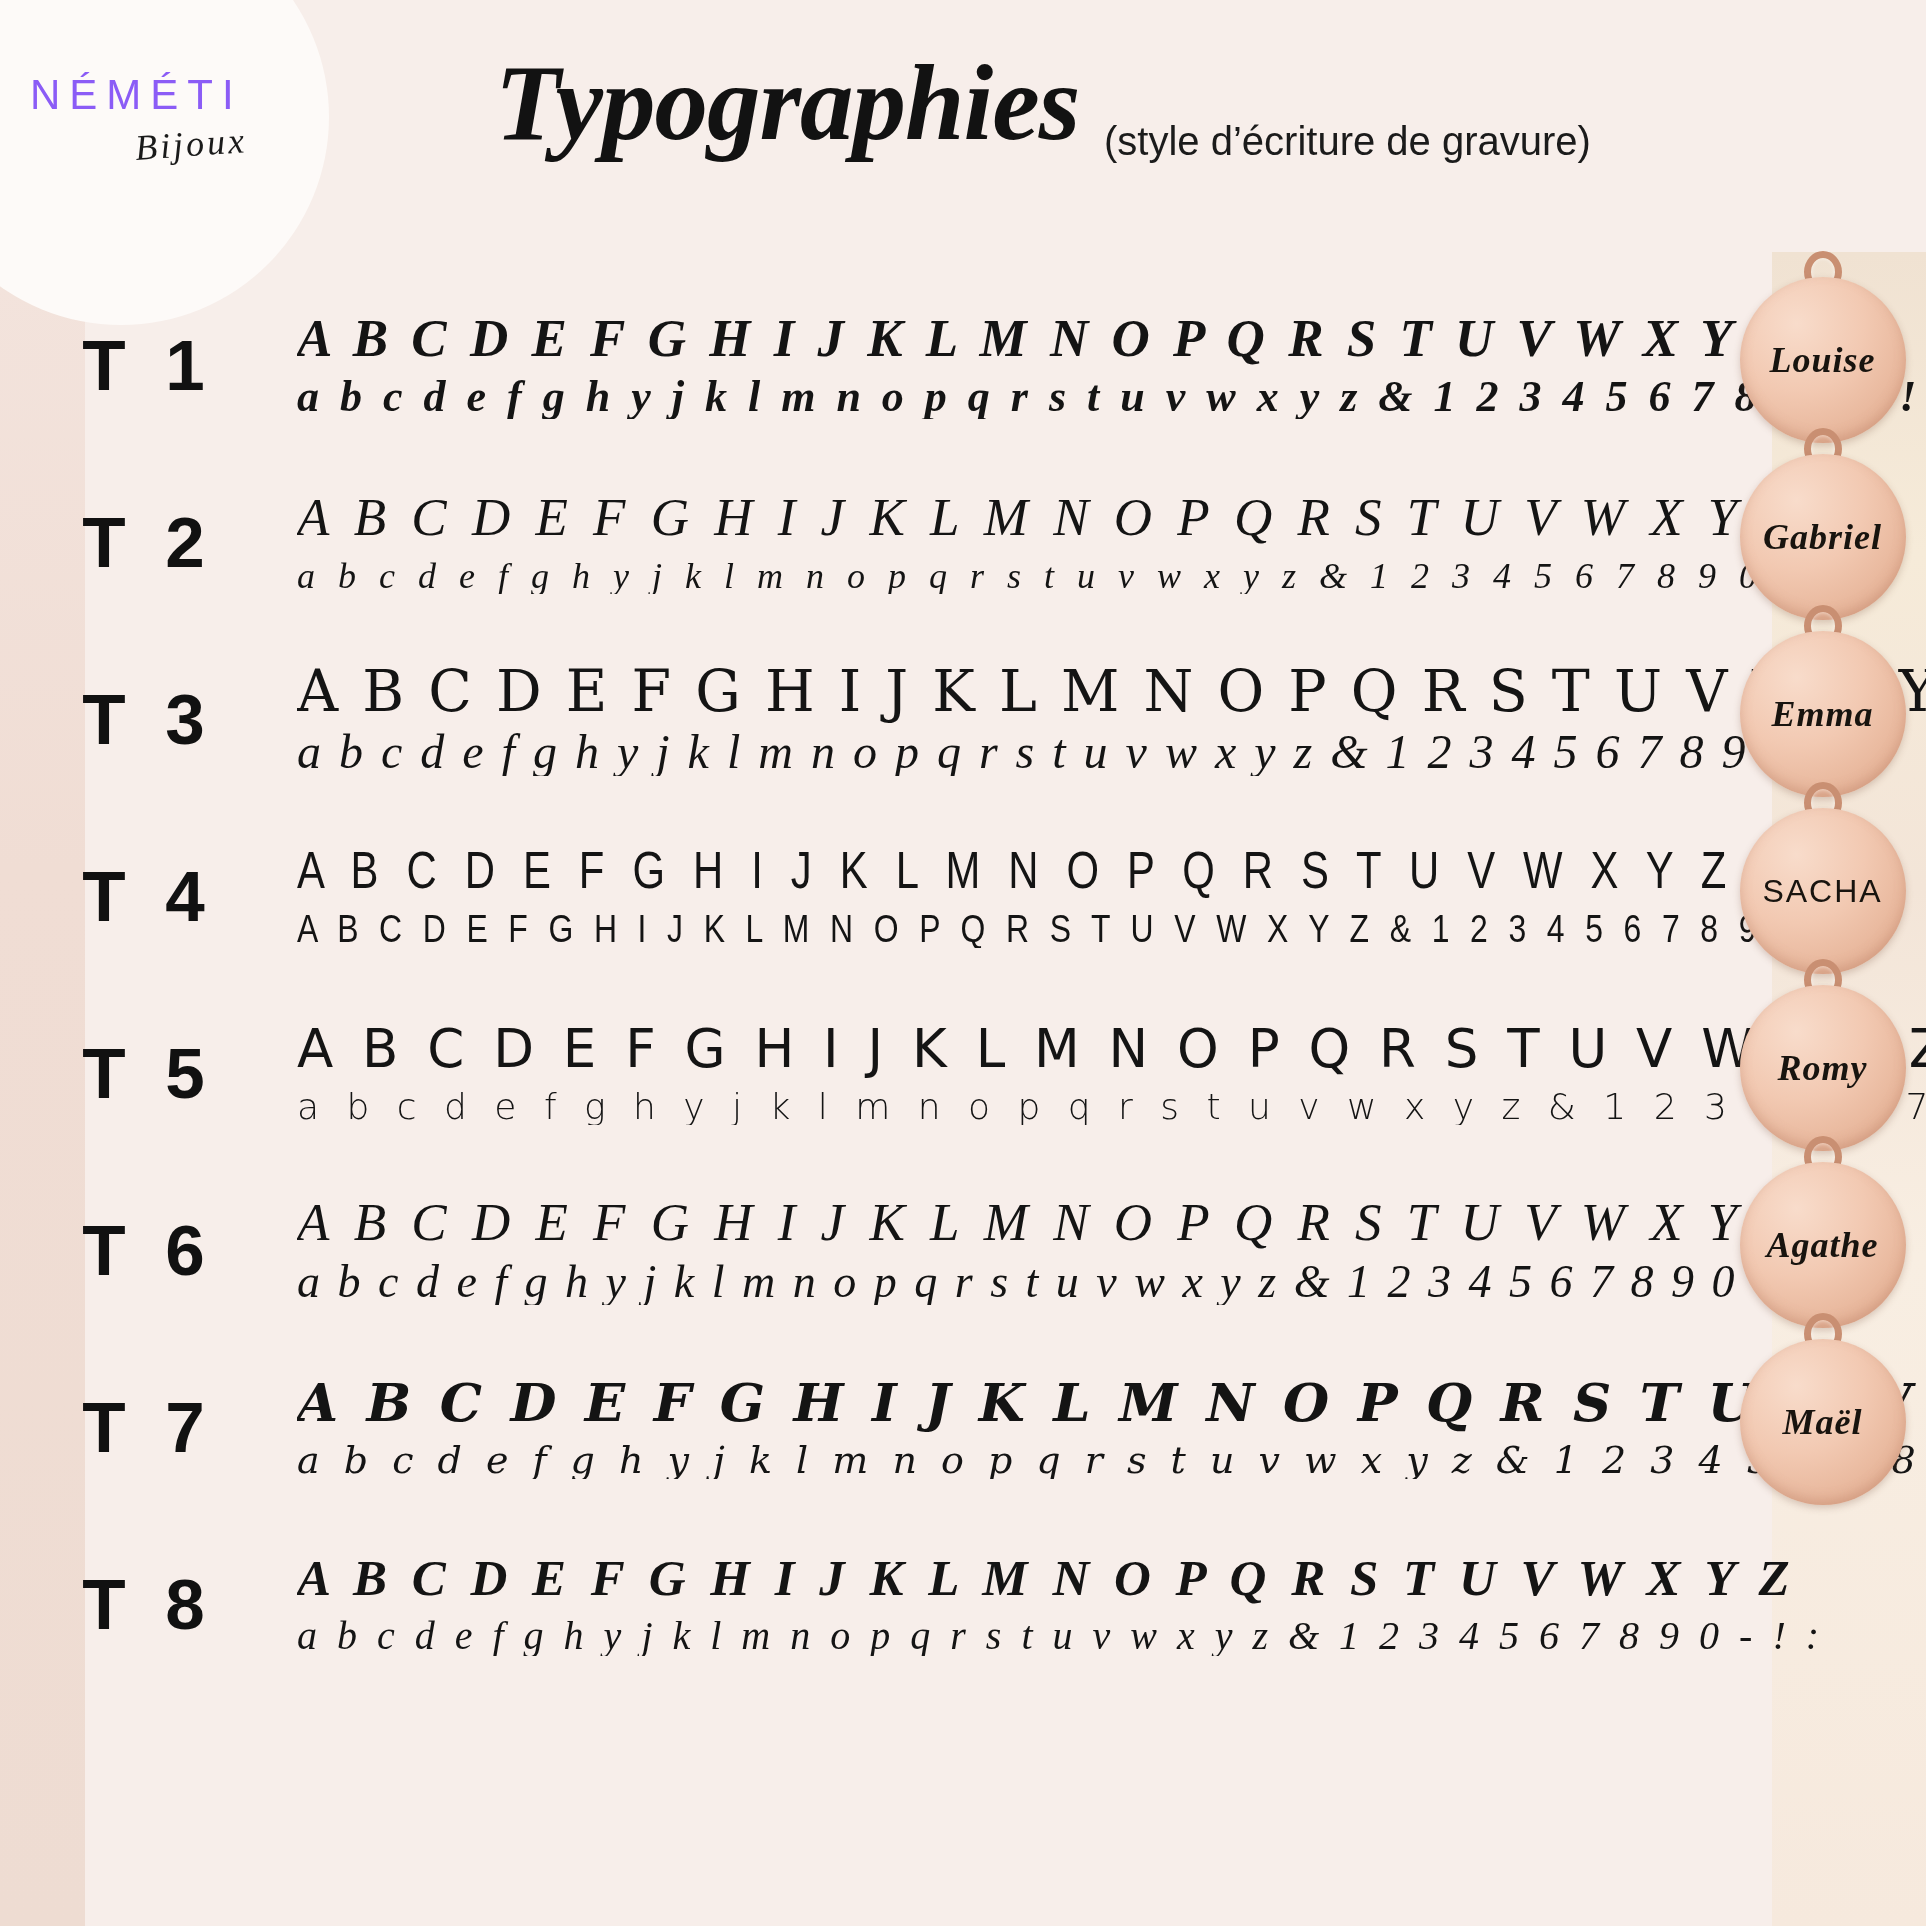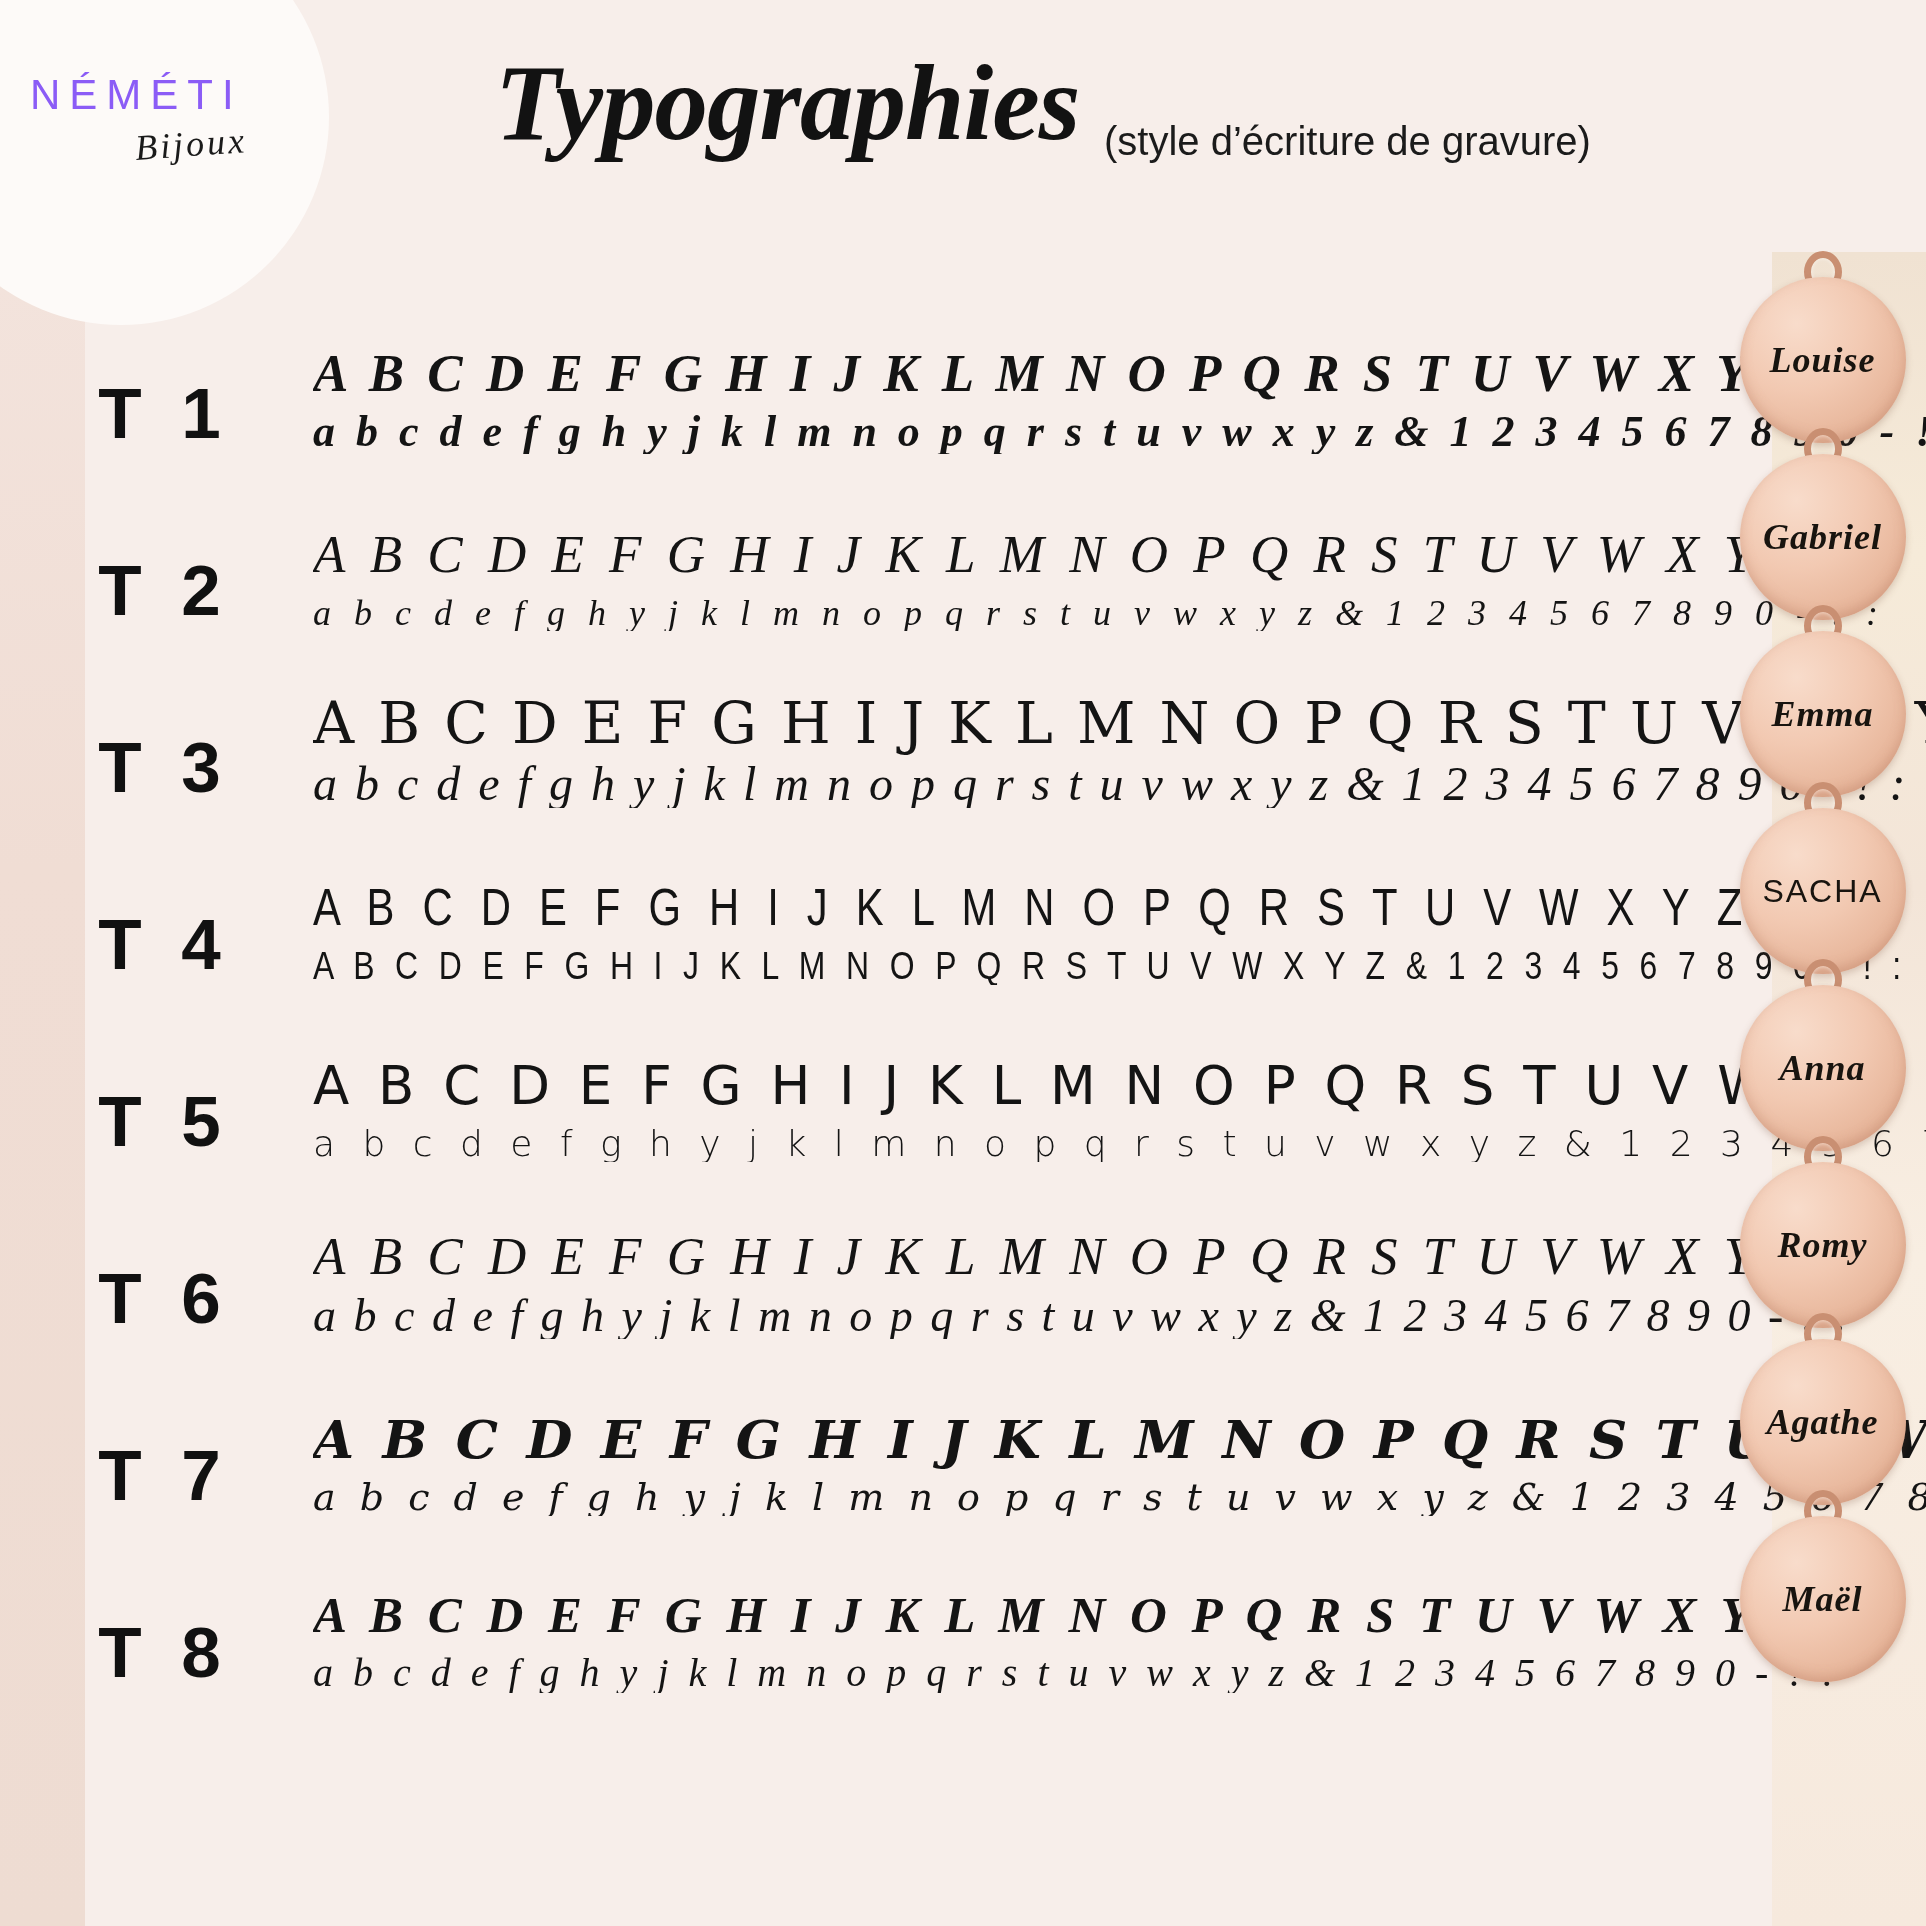--- a/index.html
+++ b/index.html
@@ -71,22 +71,21 @@
     color: #1b1b1b;
     font-family: "Liberation Sans", sans-serif;
   }
 
   
   .rows { position: absolute; left: 0; top: 277px; width: 1927px; }
   .row {
     position: relative;
     height: 177px;
     display: flex;
-    align-items: flex-end;
-    margin-left: 16px;
+    align-items: center;
   }
   .row-code {
     width: 297px;
     flex: 0 0 297px;
     text-align: center;
     font-size: 71px;
     font-weight: 700;
     letter-spacing: 10px;
     color: #111;
     font-family: "Liberation Sans", sans-serif;
@@ -280,26 +279,20 @@
     </div>
   </div>
 
   <div class="medal-wrap">
     <span class="jump-ring"></span>
     <div class="medal">
       <span class="medal-name plain">SACHA</span>
     </div>
   </div>
 
-  <div class="medal-wrap">
-    <span class="jump-ring"></span>
-    <div class="medal">
-      <span class="medal-name">Anna</span>
-    </div>
-  </div>
 
   <div class="medal-wrap">
     <span class="jump-ring"></span>
     <div class="medal">
       <span class="medal-name">Romy</span>
     </div>
   </div>
 
   <div class="medal-wrap">
     <span class="jump-ring"></span>

